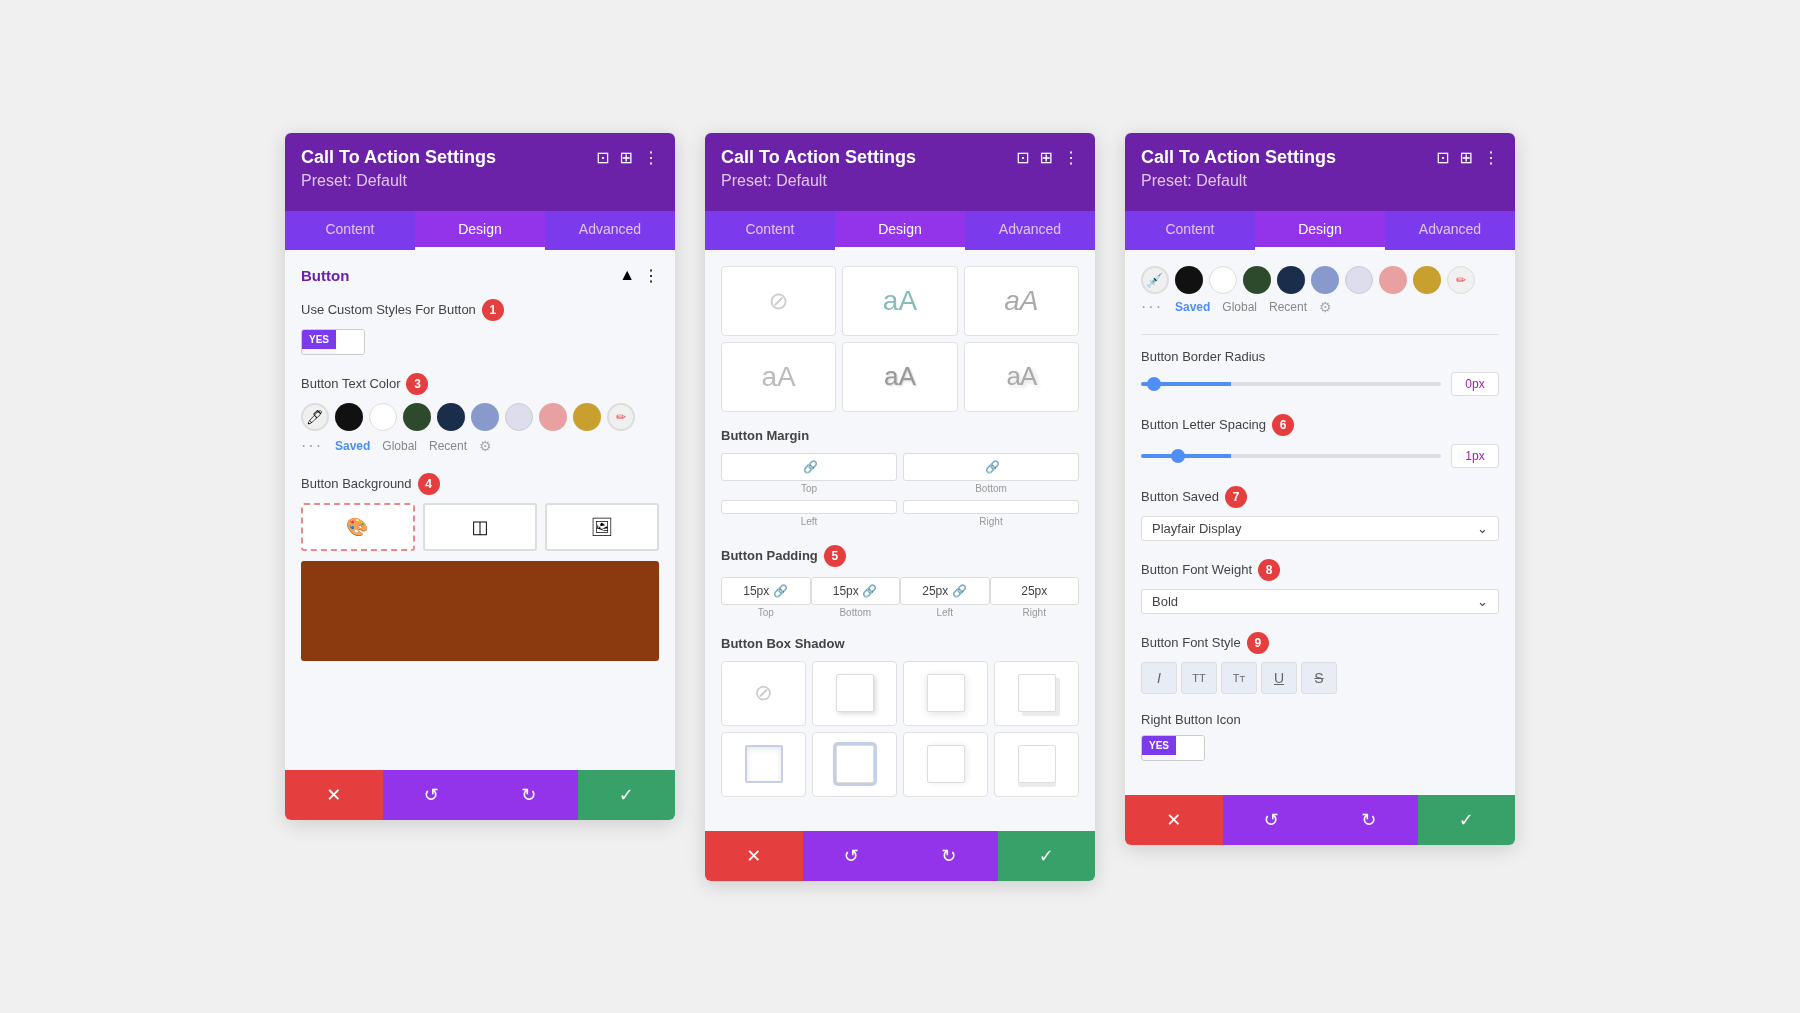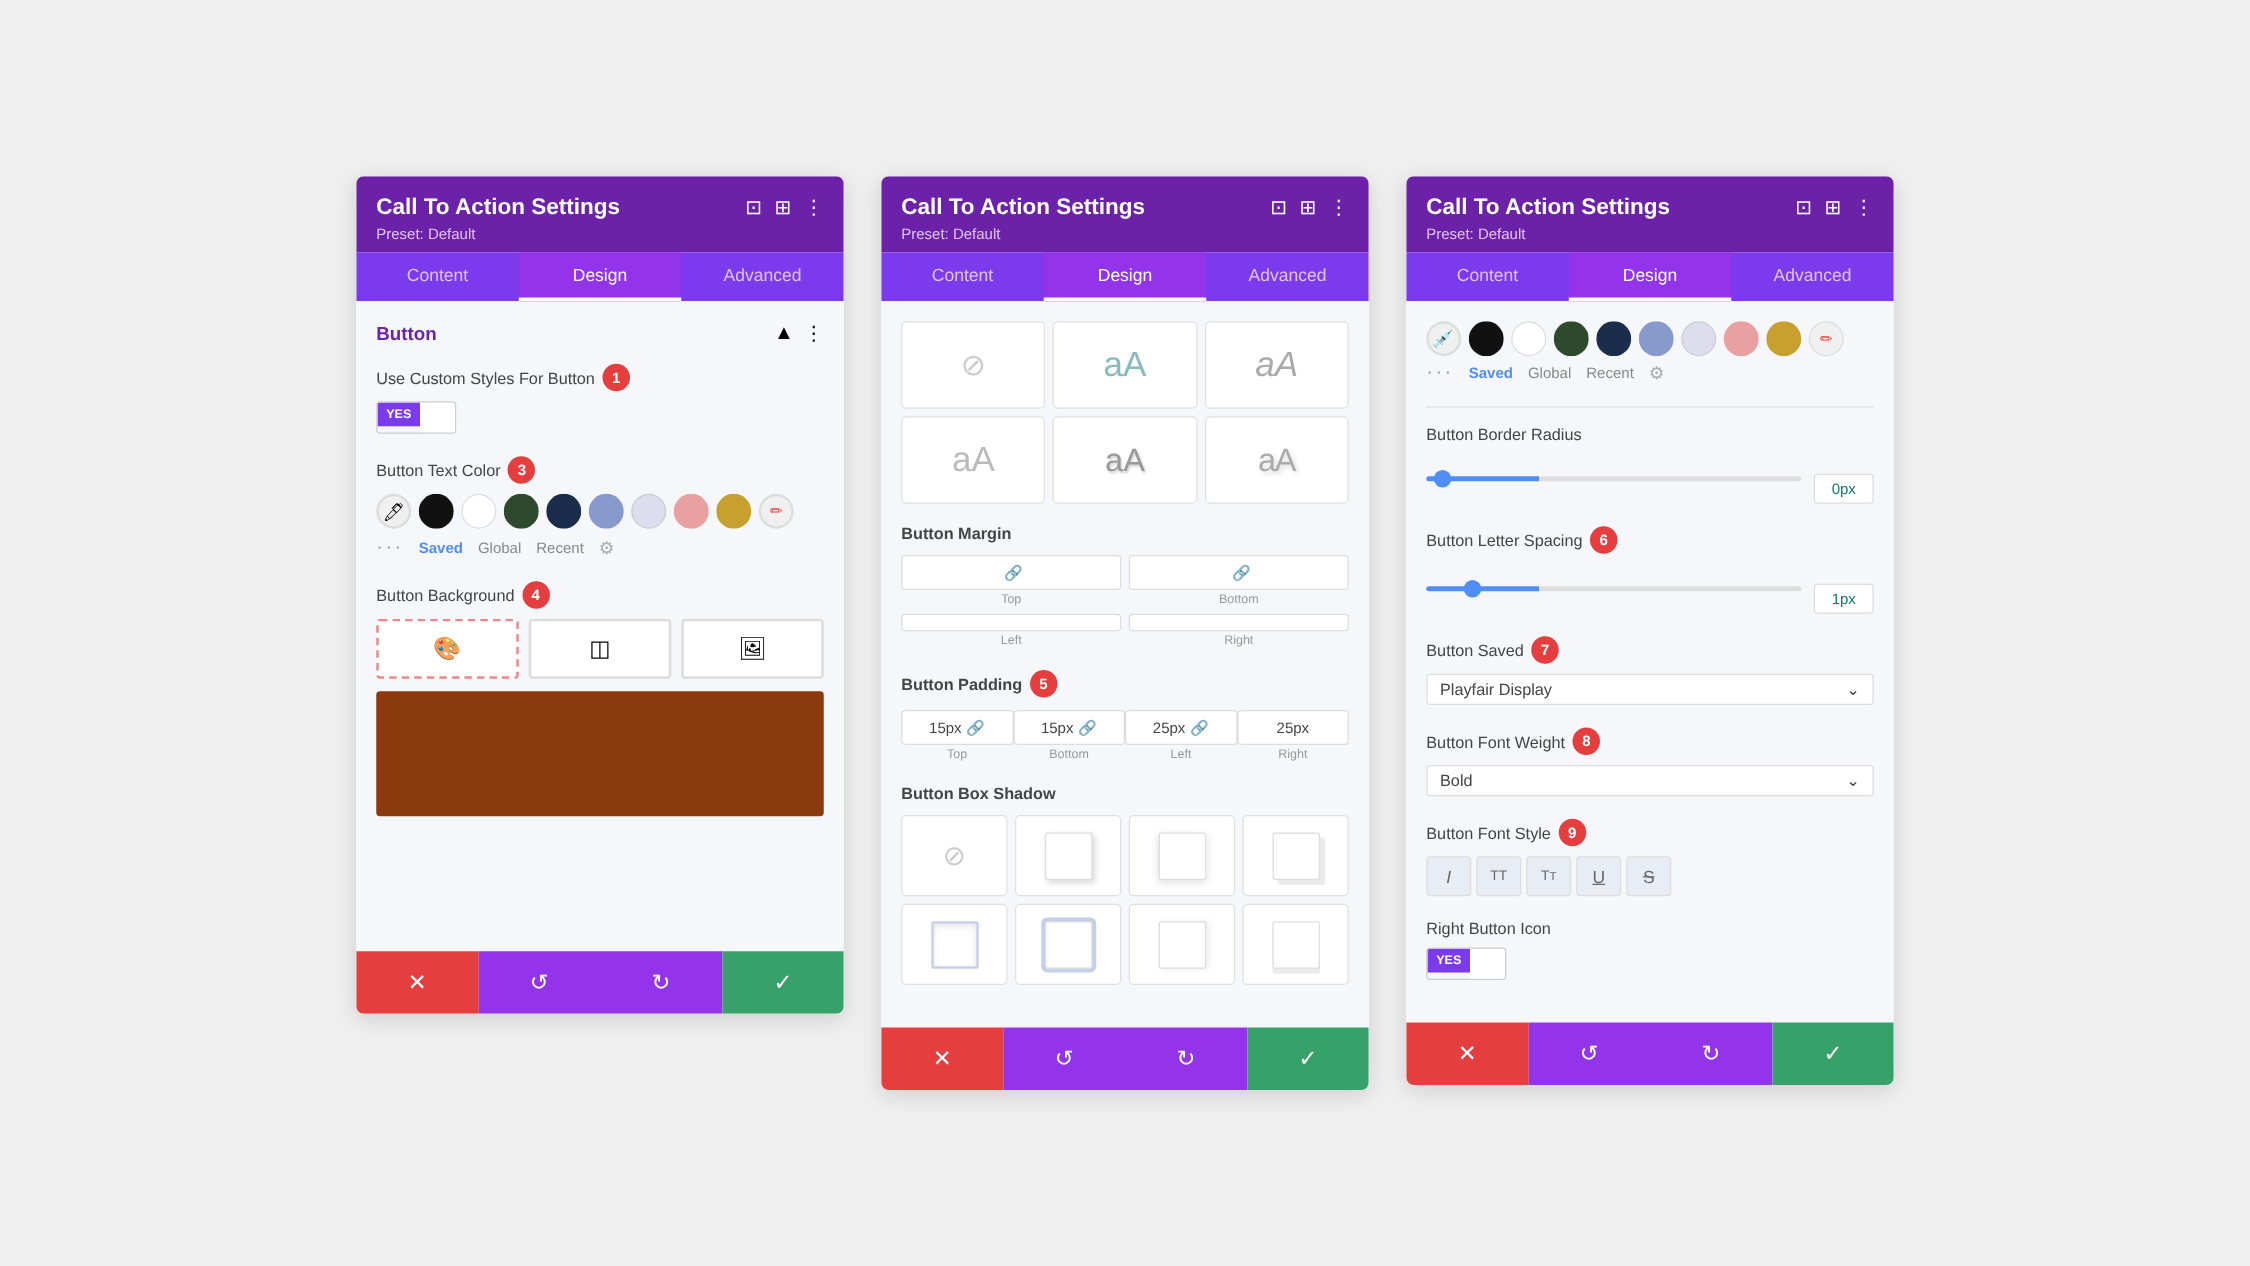--- a/index.html
+++ b/index.html
@@ -23,21 +23,21 @@
       width: 390px;
       background: #fff;
       border-radius: 6px;
       box-shadow: 0 4px 20px rgba(0,0,0,0.15);
       overflow: hidden;
       flex-shrink: 0;
     }
     
     .panel-header {
       background: #6b21a8;
-      padding: 14px 16px 8px;
+      padding: 14px 16px 21px;
       color: #fff;
     }
     .panel-header-top {
       display: flex;
       justify-content: space-between;
       align-items: center;
       margin-bottom: 4px;
     }
     .panel-title {
       font-size: 18px;
@@ -48,21 +48,21 @@
       display: flex;
       gap: 10px;
       align-items: center;
     }
     .panel-header-icons span {
       color: #fff;
       font-size: 16px;
       cursor: pointer;
     }
     .panel-preset {
-      font-size: 12px;
+      font-size: 16px;
       color: #e0c4f0;
     }
     
     .panel-tabs {
       background: #7c3aed;
       display: flex;
     }
     .tab {
       flex: 1;
       text-align: center;
@@ -165,24 +165,23 @@
       position: absolute;
       top: -5px;
       left: 18%;
     }
     .slider-value {
       background: #fff;
       border: 1px solid #ddd;
       border-radius: 3px;
       padding: 4px 8px;
       font-size: 12px;
-      color: #0f766e;
+      color: #a21caf;
       min-width: 48px;
       text-align: center;
-      margin-top: 16px;
     }
     
     .color-swatches {
       display: flex;
       gap: 6px;
       flex-wrap: wrap;
       align-items: center;
       margin-bottom: 6px;
     }
     .color-swatch {

